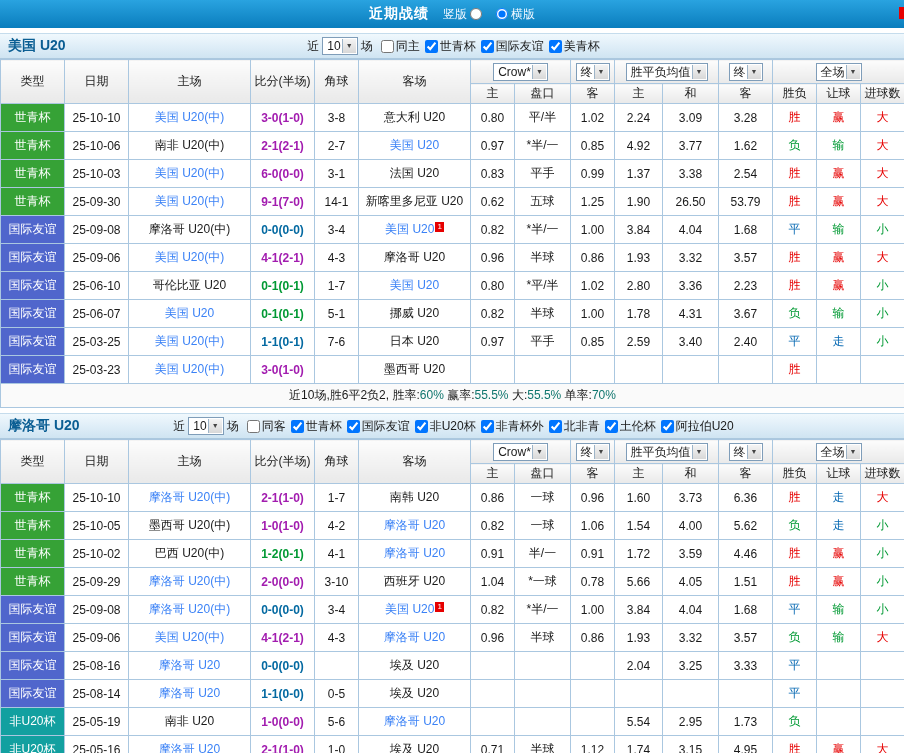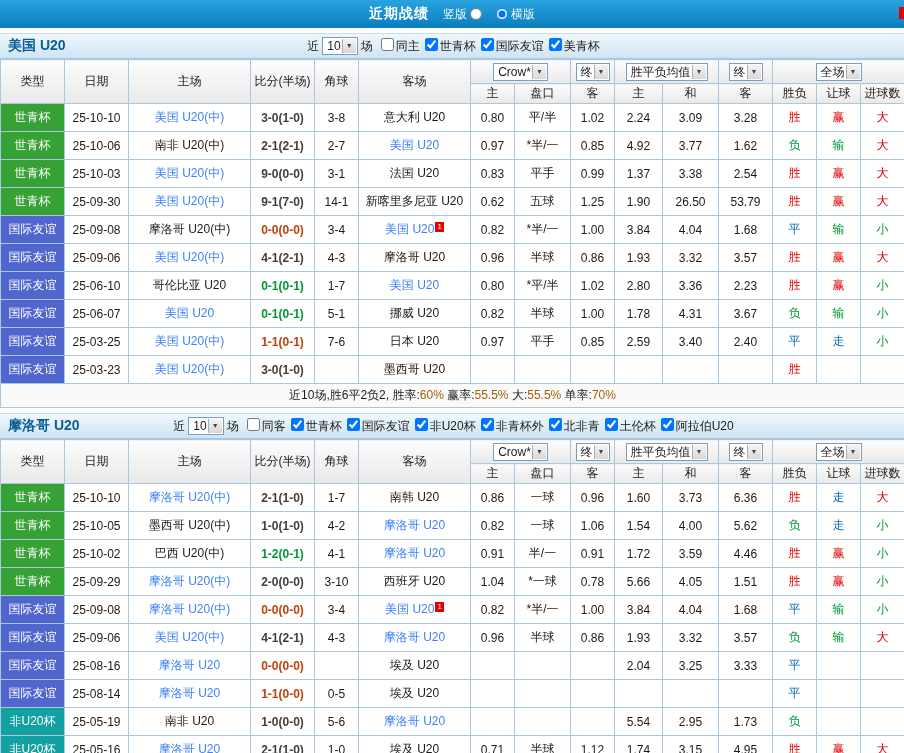--- a/index.html
+++ b/index.html
@@ -20,50 +20,50 @@
   .edge-mark { position: absolute; right: 0; top: 7px; width: 5px; height: 12px; background: #e60000; }
   .gap5 { height: 5px; }
   .secbar {
     height: 26px; background: linear-gradient(#f0f8fd, #cfe4f2);
     border-top: 1px solid #c5dcec; border-bottom: 1px solid #abc8de;
     position: relative; display: flex; align-items: center;
   }
   .team-title { position: absolute; left: 8px; font-weight: bold; font-size: 14px; color: #0b5e93; }
   .filters { margin: 0 auto; display: flex; align-items: center; }
   .filters .lbl { margin: 0 3px; }
-  .filters label { display: flex; align-items: flex-start; margin-left: 5px; cursor: pointer; }
+  .filters label { display: flex; align-items: center; margin-left: 5px; cursor: pointer; }
   .filters input { width: 13px; height: 13px; margin: 0 2px 0 0; }
   .sel {
     display: inline-block; position: relative; border: 1px solid #7f9db9; background: #fff;
     padding: 1px 16px 1px 4px; line-height: 14px; min-width: 22px; text-align: left; font-size: 12px;
   }
   .sel::after {
     content: "▼"; position: absolute; right: 1px; top: 1px; bottom: 1px; width: 13px;
     background: linear-gradient(#f4f4f4, #d8d8d8); border-left: 1px solid #9db4c8;
     font-size: 7px; color: #444; display: flex; align-items: center; justify-content: center;
   }
   table { border-collapse: collapse; table-layout: fixed; width: 904px; }
   th, td { border: 1px solid #aac7e0; text-align: center; padding: 0; white-space: nowrap; overflow: hidden; }
   thead th { background: linear-gradient(#fcfcfc, #e9e9e9); font-weight: normal; }
   thead tr.hrow1 th { height: 24px; }
   thead tr.hrow2 th { height: 20px; }
   tbody td { height: 28px; }
   .t-wc { background: #36a236; color: #fff; }
   .t-fr { background: #5066cc; color: #fff; }
   .t-af { background: #12a0a0; color: #fff; }
   .score { font-weight: bold; }
-  .s-w { color: #404040; } .s-d { color: #c2410c; } .s-l { color: #009933; }
+  .s-w { color: #a21caf; } .s-d { color: #0369a1; } .s-l { color: #009933; }
   .c-w { color: #e60000; } .c-d { color: #0769b3; } .c-l { color: #009933; }
   .hl { color: #3b82f6; }
   .sup-badge {
     display: inline-block; background: #e60000; color: #fff; font-size: 8px;
     line-height: 10px; padding: 0 2px; margin-left: 1px; vertical-align: 4px;
   }
   .summary-row td { background: #fafafa; height: 24px; }
-  .pct { color: #a16207; }
+  .pct { color: #0f766e; }
 </style>
 </head>
 <body>
 
 <div class="topbar">
   <span class="title">近期战绩</span>
   <span class="radio-group">
     <span>竖版</span>
     <input type="radio" name="layout" style="">
   </span>
@@ -176,21 +176,21 @@
         <td>3.77</td>
         <td>1.62</td>
         <td class="c-l">负</td>
         <td class="c-l">输</td>
         <td class="c-w">大</td>
       </tr>
       <tr>
         <td class="t-wc">世青杯</td>
         <td>25-10-03</td>
         <td><span class="hl">美国 U20(中)</span></td>
-        <td class="score s-w">9-0(0-0)</td>
+        <td class="score s-w">6-0(0-0)</td>
         <td>3-1</td>
         <td><span>法国 U20</span></td>
         <td>0.83</td>
         <td>平手</td>
         <td>0.99</td>
         <td>1.37</td>
         <td>3.38</td>
         <td>2.54</td>
         <td class="c-w">胜</td>
         <td class="c-w">赢</td>

